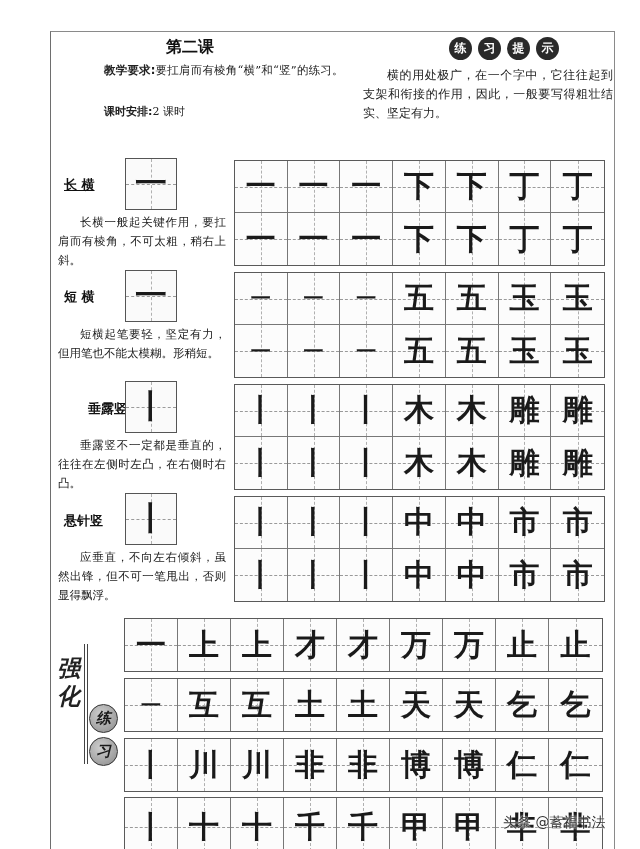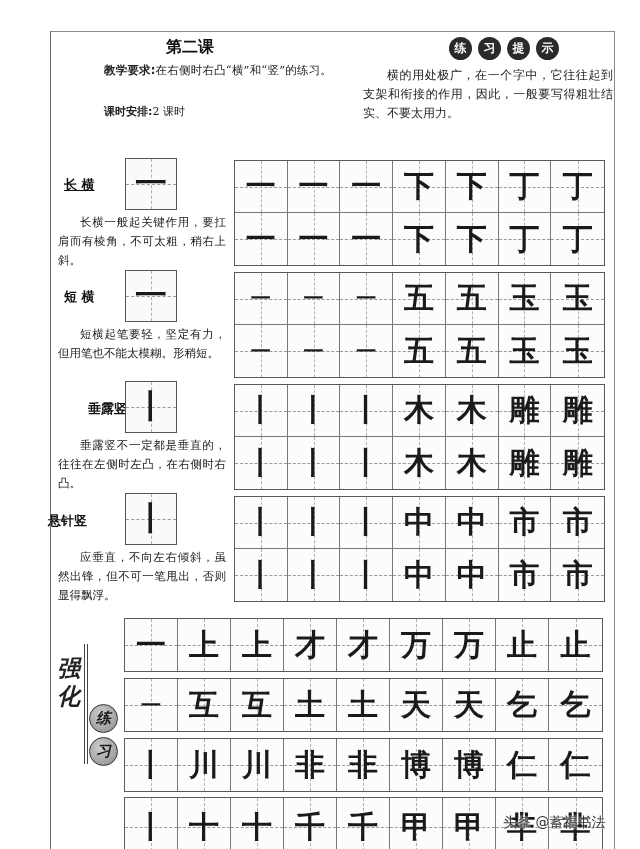--- a/index.html
+++ b/index.html
@@ -79,33 +79,33 @@
     font-family: "DejaVu Sans", sans-serif; text-shadow: 0 0 2px #fff, 0 0 2px #fff;
   }
 </style>
 </head>
 <body>
 
 <div class="page-frame"></div>
 
 <div class="lesson-title">第二课</div>
 <div class="req">
-  <b>教学要求:</b><span>在右侧时右凸“横”和“竖”的练习。</span>
+  <b>教学要求:</b><span>要扛肩而有棱角“横”和“竖”的练习。</span>
 </div>
 <div class="sched">
   <b>课时安排:</b><span>2 课时</span>
 </div>
 
 <div class="tips-badges">
   <div class="badge">练</div>
   <div class="badge">习</div>
   <div class="badge">提</div>
   <div class="badge">示</div>
 </div>
-<div class="tips-text">横的用处极广，在一个字中，它往往起到支架和衔接的作用，因此，一般要写得粗壮结实、不要太用力。</div>
+<div class="tips-text">横的用处极广，在一个字中，它往往起到支架和衔接的作用，因此，一般要写得粗壮结实、坚定有力。</div>
 
 <div id="stroke-sections">
     <div class="stroke-label" style="left: 64px; top: 176px; text-decoration: underline;">长 横</div>
     <div class="sample-box" style="left: 125px; top: 158px;">
       <div class="dh"></div>
       <div class="dv"></div>
       <div class="glyph sample">一</div>
     </div>
     <div class="desc" style="left: 58px; top: 213px;">长横一般起关键作用，要扛肩而有棱角，不可太粗，稍右上斜。</div>
     <div class="grid-block" style="left: 234px; top: 160px; width: 371px; height: 106px; grid-template-columns: repeat(7, 1fr); grid-template-rows: repeat(2, 1fr);">
@@ -331,21 +331,21 @@
         <div class="dh"></div>
         <div class="dv"></div>
         <div class="glyph">雕</div>
       </div>
       <div class="grid-cell last-col last-row">
         <div class="dh"></div>
         <div class="dv"></div>
         <div class="glyph">雕</div>
       </div>
     </div>
-    <div class="stroke-label" style="left: 48px; top: 512px;">悬针竖</div>
+    <div class="stroke-label" style="left: 64px; top: 512px;">悬针竖</div>
     <div class="sample-box" style="left: 125px; top: 493px;">
       <div class="dh"></div>
       <div class="dv"></div>
       <div class="glyph sample">丨</div>
     </div>
     <div class="desc" style="left: 58px; top: 548px;">应垂直，不向左右倾斜，虽然出锋，但不可一笔甩出，否则显得飘浮。</div>
     <div class="grid-block" style="left: 234px; top: 496px; width: 371px; height: 106px; grid-template-columns: repeat(7, 1fr); grid-template-rows: repeat(2, 1fr);">
       <div class="grid-cell">
         <div class="dh"></div>
         <div class="dv"></div>

